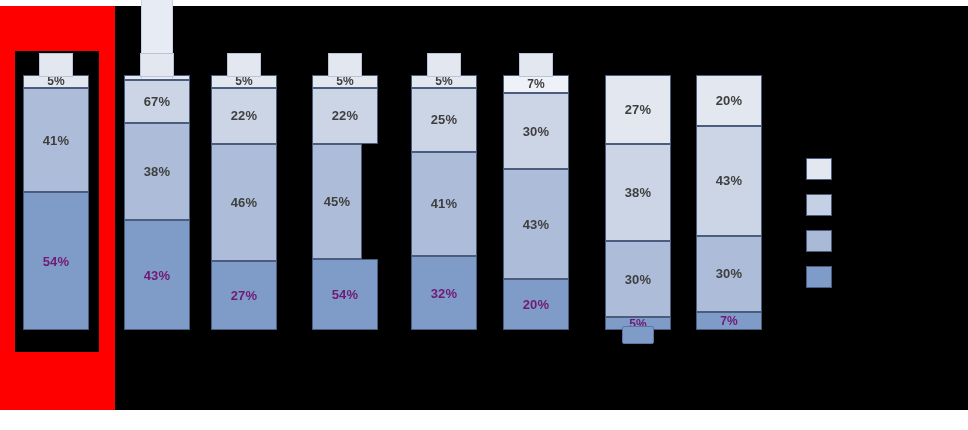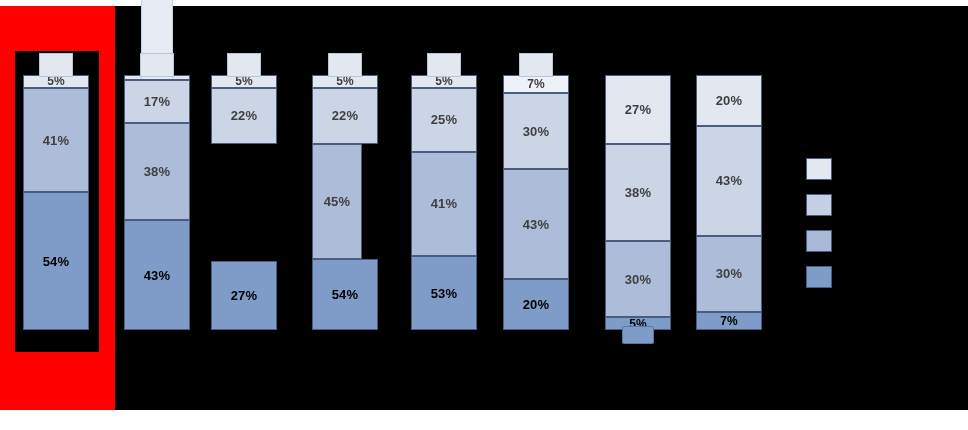--- a/index.html
+++ b/index.html
@@ -50,21 +50,21 @@
   }
   .seg-label{
     font-size:13px;
     font-weight:bold;
     line-height:1;
     letter-spacing:0.2px;
     white-space:nowrap;
     pointer-events:none;
   }
   .lbl-dark{ color:#3f3f3f; }
-  .lbl-light{ color:#000000; }
+  .lbl-light{ color:#701a75; }
 
   
   .top-tab{
     position:absolute;
     background:#e2e7f0;
     border:1px solid #b9c4d8;
     box-sizing:border-box;
     z-index:4;
   }
   
@@ -132,37 +132,40 @@
         <div class="seg" style="top: 117.3px; height: 137.7px; width: 66px; background: rgb(127, 156, 200);">
           <span class="seg-label lbl-light">54%</span>
         </div>
       </div>
       <div class="top-tab" style="left: 39px; top: 53px; width: 34px; height: 24px;"></div>
       <div class="bar" style="left: 124px; top: 75px; width: 66px; height: 255px;">
         <div class="seg" style="top: 0px; height: 5.1px; width: 66px; background: rgb(226, 231, 240);">
           <span class="seg-label lbl-dark" style="font-size: 12px;">2%</span>
         </div>
         <div class="seg" style="top: 5.1px; height: 43.35px; width: 66px; background: rgb(204, 213, 230);">
-          <span class="seg-label lbl-dark">17%</span>
+          <span class="seg-label lbl-dark">67%</span>
         </div>
         <div class="seg" style="top: 48.45px; height: 96.9px; width: 66px; background: rgb(173, 188, 216);">
           <span class="seg-label lbl-dark">38%</span>
         </div>
         <div class="seg" style="top: 145.35px; height: 109.65px; width: 66px; background: rgb(127, 156, 200);">
           <span class="seg-label lbl-light">43%</span>
         </div>
       </div>
       <div class="top-tab" style="left: 140px; top: 53px; width: 34px; height: 24px;"></div>
       <div class="bar" style="left: 211px; top: 75px; width: 66px; height: 255px;">
         <div class="seg" style="top: 0px; height: 12.75px; width: 66px; background: rgb(226, 231, 240);">
           <span class="seg-label lbl-dark" style="font-size: 12px;">5%</span>
         </div>
         <div class="seg" style="top: 12.75px; height: 56.1px; width: 66px; background: rgb(204, 213, 230);">
           <span class="seg-label lbl-dark">22%</span>
         </div>
+        <div class="seg" style="top: 68.85px; height: 117.3px; width: 66px; background: rgb(173, 188, 216);">
+          <span class="seg-label lbl-dark">46%</span>
+        </div>
         <div class="seg" style="top: 186.15px; height: 68.85px; width: 66px; background: rgb(127, 156, 200);">
           <span class="seg-label lbl-light">27%</span>
         </div>
       </div>
       <div class="top-tab" style="left: 227px; top: 53px; width: 34px; height: 24px;"></div>
       <div class="bar" style="left: 312px; top: 75px; width: 66px; height: 255px;">
         <div class="seg" style="top: 0px; height: 12.75px; width: 66px; background: rgb(226, 231, 240);">
           <span class="seg-label lbl-dark" style="font-size: 12px;">5%</span>
         </div>
         <div class="seg" style="top: 12.75px; height: 56.1px; width: 66px; background: rgb(204, 213, 230);">
@@ -180,21 +183,21 @@
         <div class="seg" style="top: 0px; height: 12.75px; width: 66px; background: rgb(226, 231, 240);">
           <span class="seg-label lbl-dark" style="font-size: 12px;">5%</span>
         </div>
         <div class="seg" style="top: 12.75px; height: 63.75px; width: 66px; background: rgb(204, 213, 230);">
           <span class="seg-label lbl-dark">25%</span>
         </div>
         <div class="seg" style="top: 76.5px; height: 104.55px; width: 66px; background: rgb(173, 188, 216);">
           <span class="seg-label lbl-dark">41%</span>
         </div>
         <div class="seg" style="top: 181.05px; height: 73.95px; width: 66px; background: rgb(127, 156, 200);">
-          <span class="seg-label lbl-light">53%</span>
+          <span class="seg-label lbl-light">32%</span>
         </div>
       </div>
       <div class="top-tab" style="left: 427px; top: 53px; width: 34px; height: 24px;"></div>
       <div class="bar" style="left: 503px; top: 75px; width: 66px; height: 255px;">
         <div class="seg" style="top: 0px; height: 17.85px; width: 66px; background: rgb(238, 241, 247);">
           <span class="seg-label lbl-dark" style="font-size: 12px;">7%</span>
         </div>
         <div class="seg" style="top: 17.85px; height: 76.5px; width: 66px; background: rgb(204, 213, 230);">
           <span class="seg-label lbl-dark">30%</span>
         </div>

